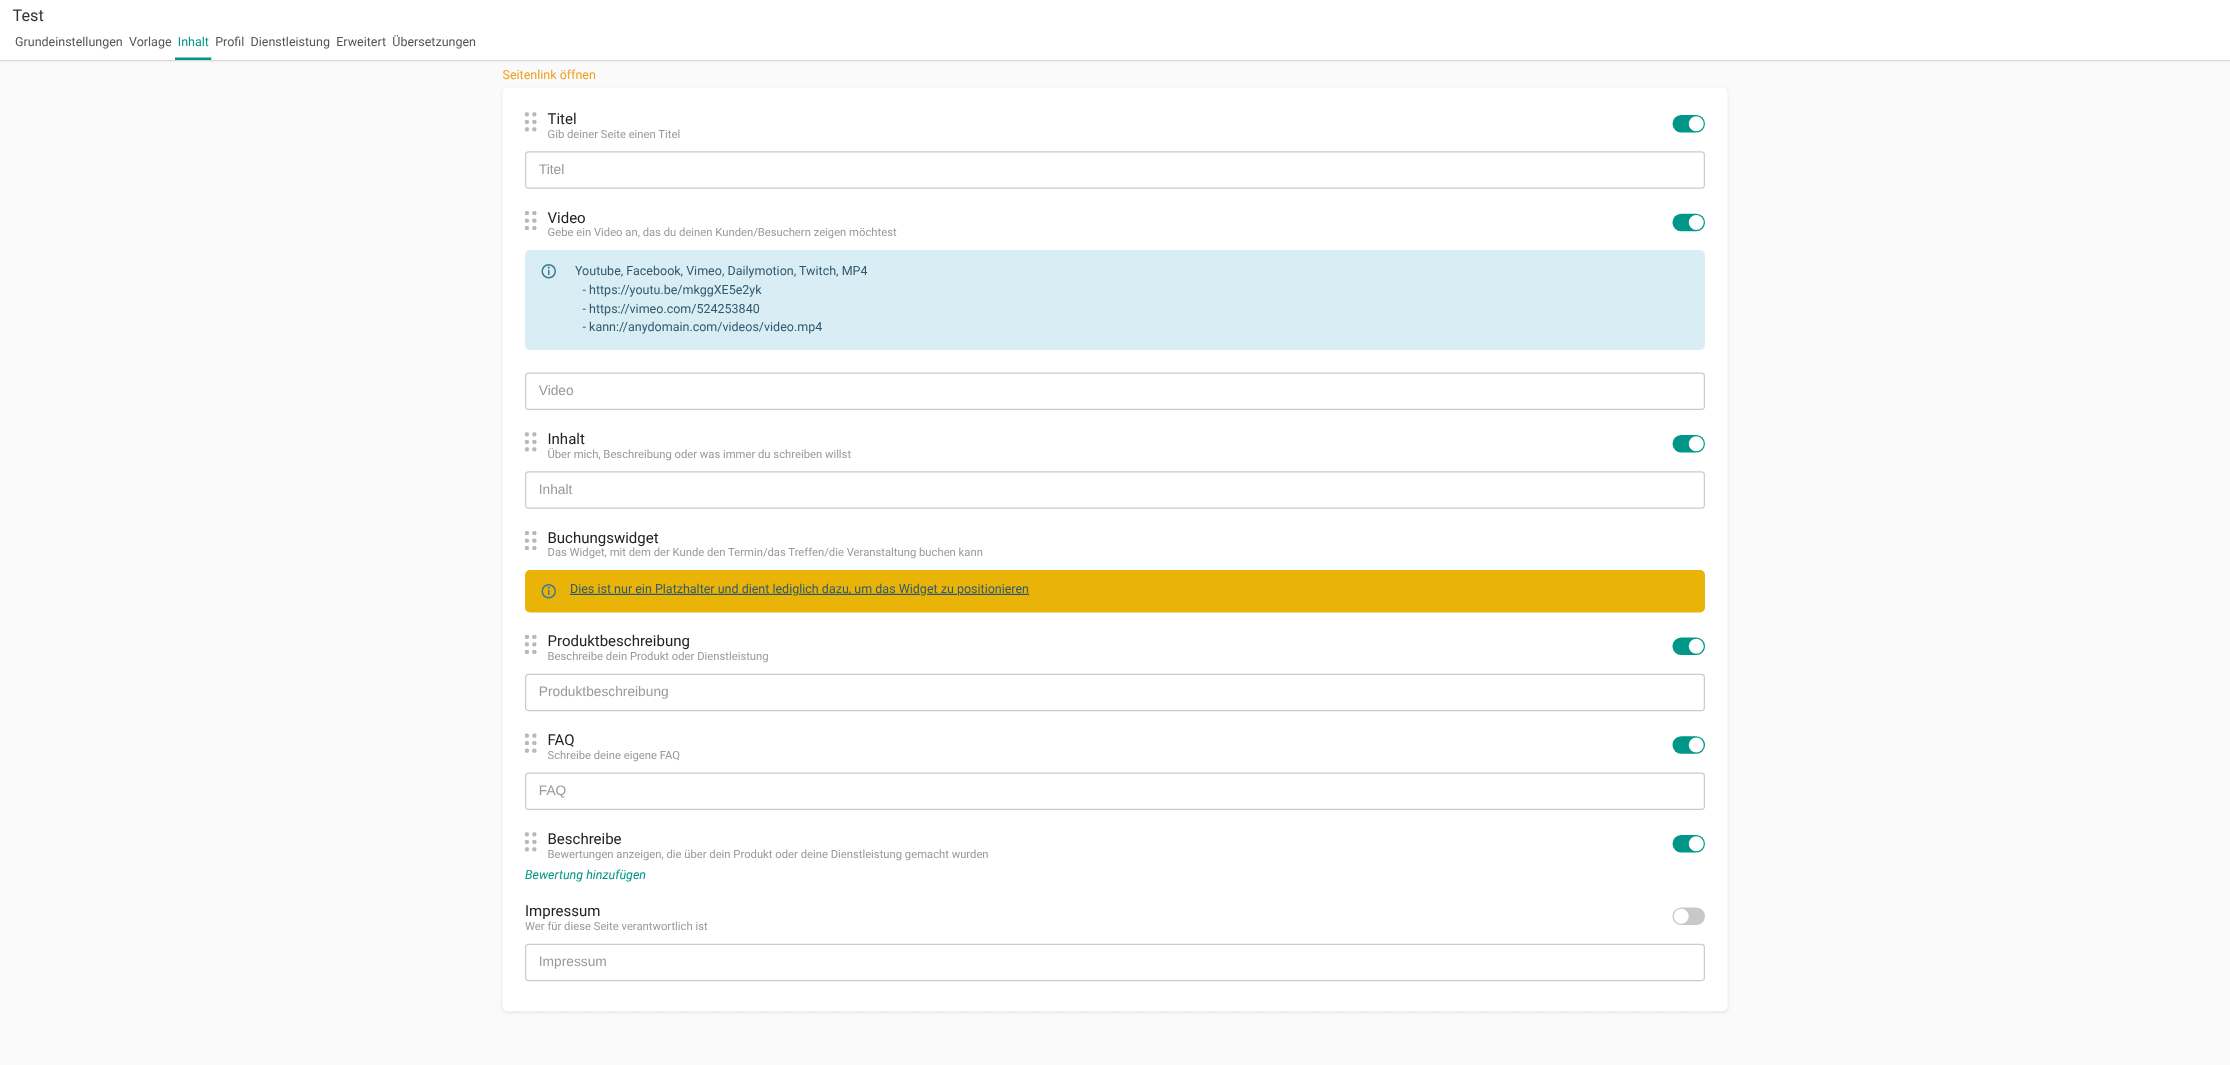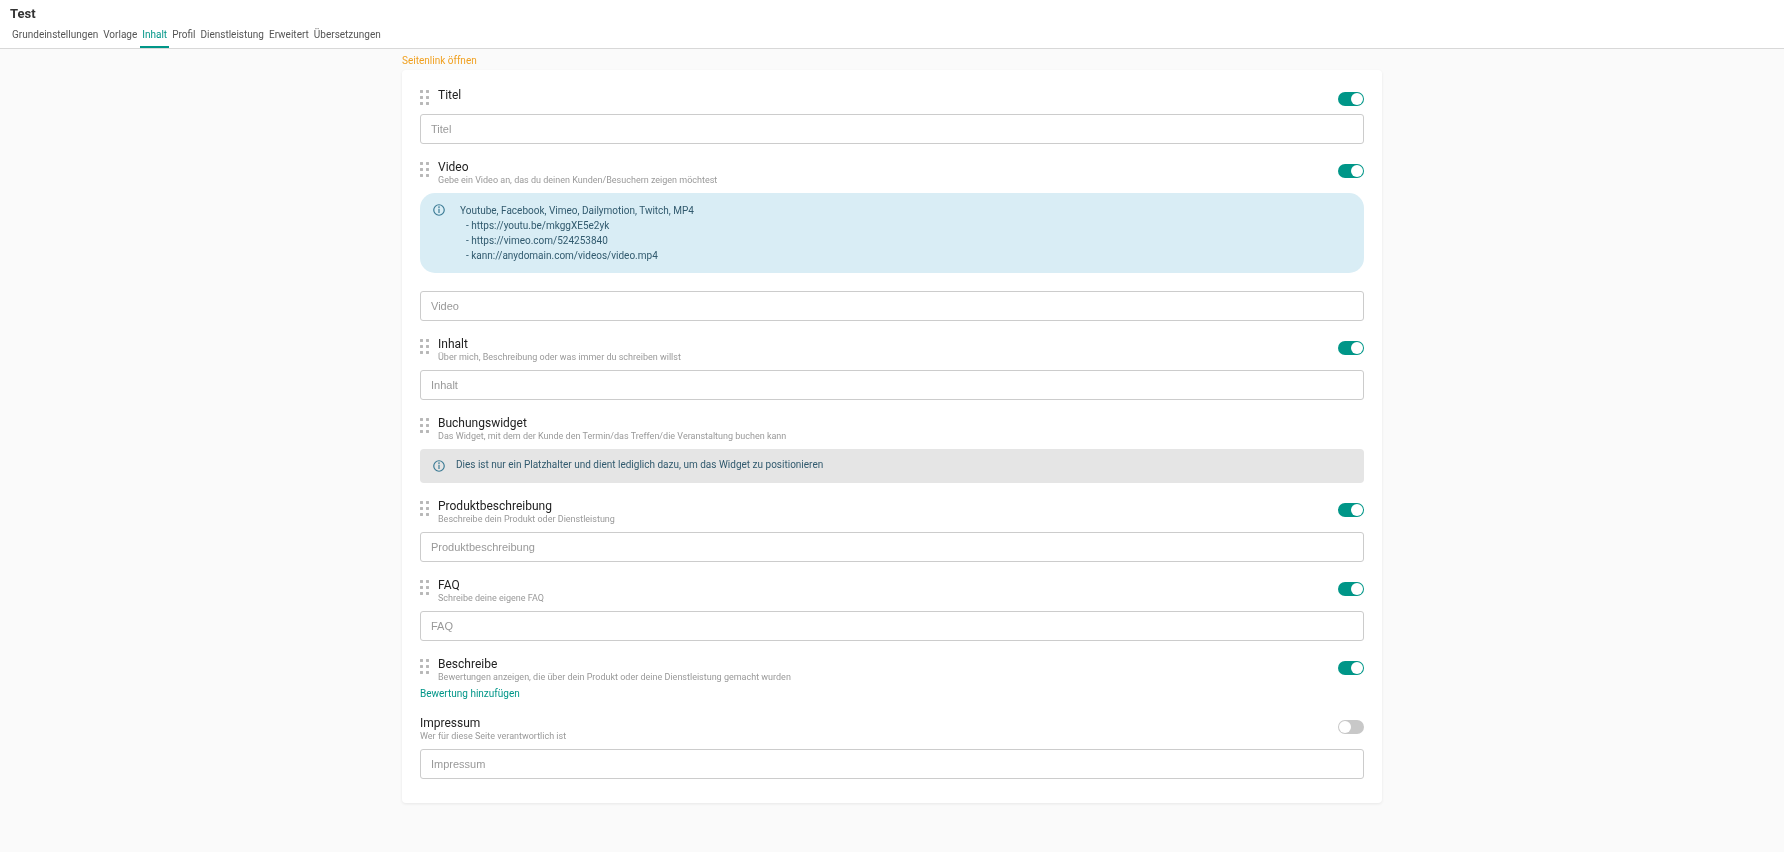--- a/index.html
+++ b/index.html
@@ -12,21 +12,21 @@
     background-image: radial-gradient(circle, #e8e8e8 0.5px, transparent 0.5px);
     background-size: 20px 20px;
   }
   .header {
     background: #fff;
     border-bottom: 1px solid #d8d8d8;
     padding: 6px 10px 0 10px;
   }
   .page-title {
     font-size: 13px;
-    font-weight: 700;
+    font-weight: 400;
     margin: 0 0 4px 0;
   }
   .tabs {
     display: flex;
     gap: 1px;
   }
   .tab {
     padding: 4px 2px 6px 2px;
     cursor: pointer;
     font-size: 10px;
@@ -64,26 +64,26 @@
     font-size: 10px;
   }
   .alert-warn {
     background: #f9efe0;
     color: #5c4a1f;
   }
   .alert-info {
     background: #d9edf5;
     color: #315a6e;
     margin-bottom: 10px;
-    border-radius: 15px;
   }
   .alert-info2 {
-    background: #e5e5e5;
+    background: #eab308;
     color: #315a6e;
     margin-bottom: 0;
+    text-decoration: underline;
   }
   .icon-circle {
     width: 14px; height: 14px;
     flex: 0 0 14px;
   }
   .section {
     margin-bottom: 16px;
   }
   .section-head {
     display: flex;
@@ -155,20 +155,21 @@
     font-size: 10px;
     line-height: 1.5;
   }
   .video-examples div { padding-left: 6px; }
   .add-link {
     color: #009688;
     font-size: 10px;
     cursor: pointer;
     display: inline-block;
     margin-top: 6px;
+    font-style: italic;
   }
   .zoom-wrap {
     width: 1784px;
     transform-origin: top left;
   }
 </style>
 </head>
 <body>
 
 <div class="zoom-wrap">
@@ -191,20 +192,21 @@
   </div>
 
   <div class="card">
 
 
     <div class="section">
       <div class="section-head">
         <div class="drag"></div>
         <div class="title-col">
           <p class="sec-title">Titel</p>
+          <p class="sec-desc">Gib deiner Seite einen Titel</p>
         </div>
         <div class="toggle"></div>
       </div>
       <input class="text-input" placeholder="Titel" style="">
     </div>
 
     <div class="section">
       <div class="section-head">
         <div class="drag"></div>
         <div class="title-col">

